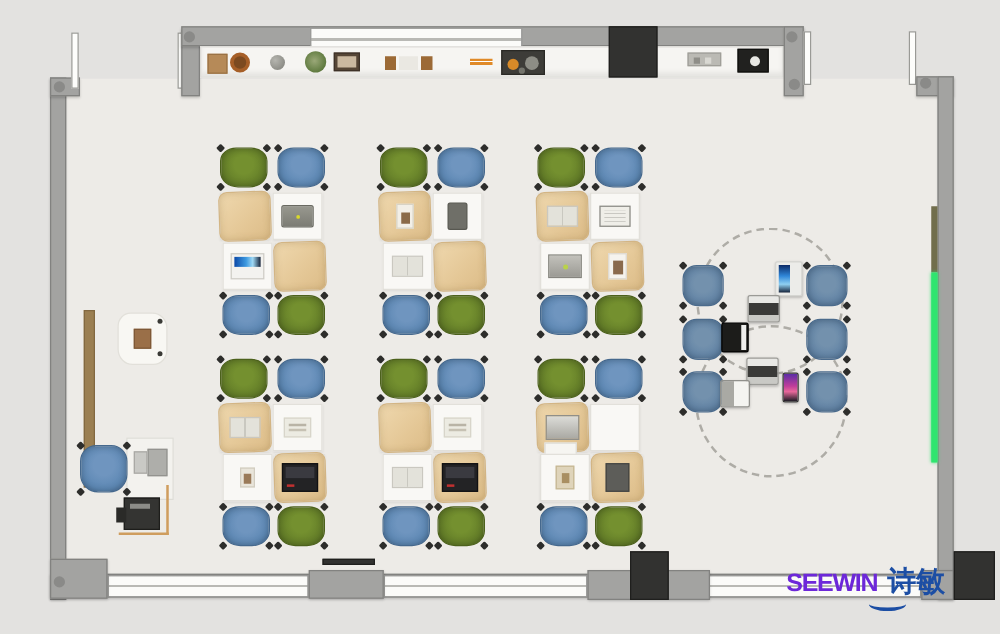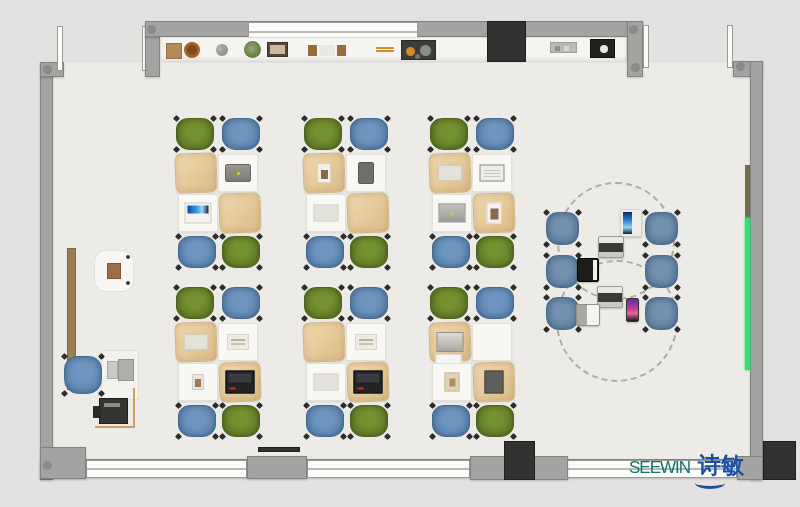--- a/index.html
+++ b/index.html
@@ -107,21 +107,21 @@
   .printer{position:absolute;background:#343432;border:1px solid #1d1d1b;box-sizing:border-box;}
   .printer::before{content:"";position:absolute;left:-7px;top:7px;width:8px;height:12px;background:#2a2a28;}
   .printer::after{content:"";position:absolute;left:4px;top:4px;width:16px;height:4px;background:#8c8c88;}
 
   
   .board-olive{position:absolute;background:#716e4c;}
   .board-green{position:absolute;background:#2fe56f;box-shadow:0 0 3px #2fe56f;}
 
   
   .logo{position:absolute;left:629px;top:450px;z-index:40;white-space:nowrap;}
-  .logo-text{font-weight:400;font-size:17px;color:#0f766e;letter-spacing:-1px;}
+  .logo-text{font-weight:700;font-size:20px;color:#6d28d9;letter-spacing:-1px;}
   .logo-cjk{font-size:23px;font-weight:700;color:#1c4ea4;margin-left:8px;}
   .swoosh{position:absolute;left:66px;top:27px;width:30px;height:9px;border-bottom:3px solid #1c4ea4;border-radius:0 0 50% 50%;}
 </style>
 </head>
 <body>
 
 <div class="stage" id="stage">
 
   <div class="floor" style="left:53px;top:63px;width:697px;height:396px;"></div>
 

